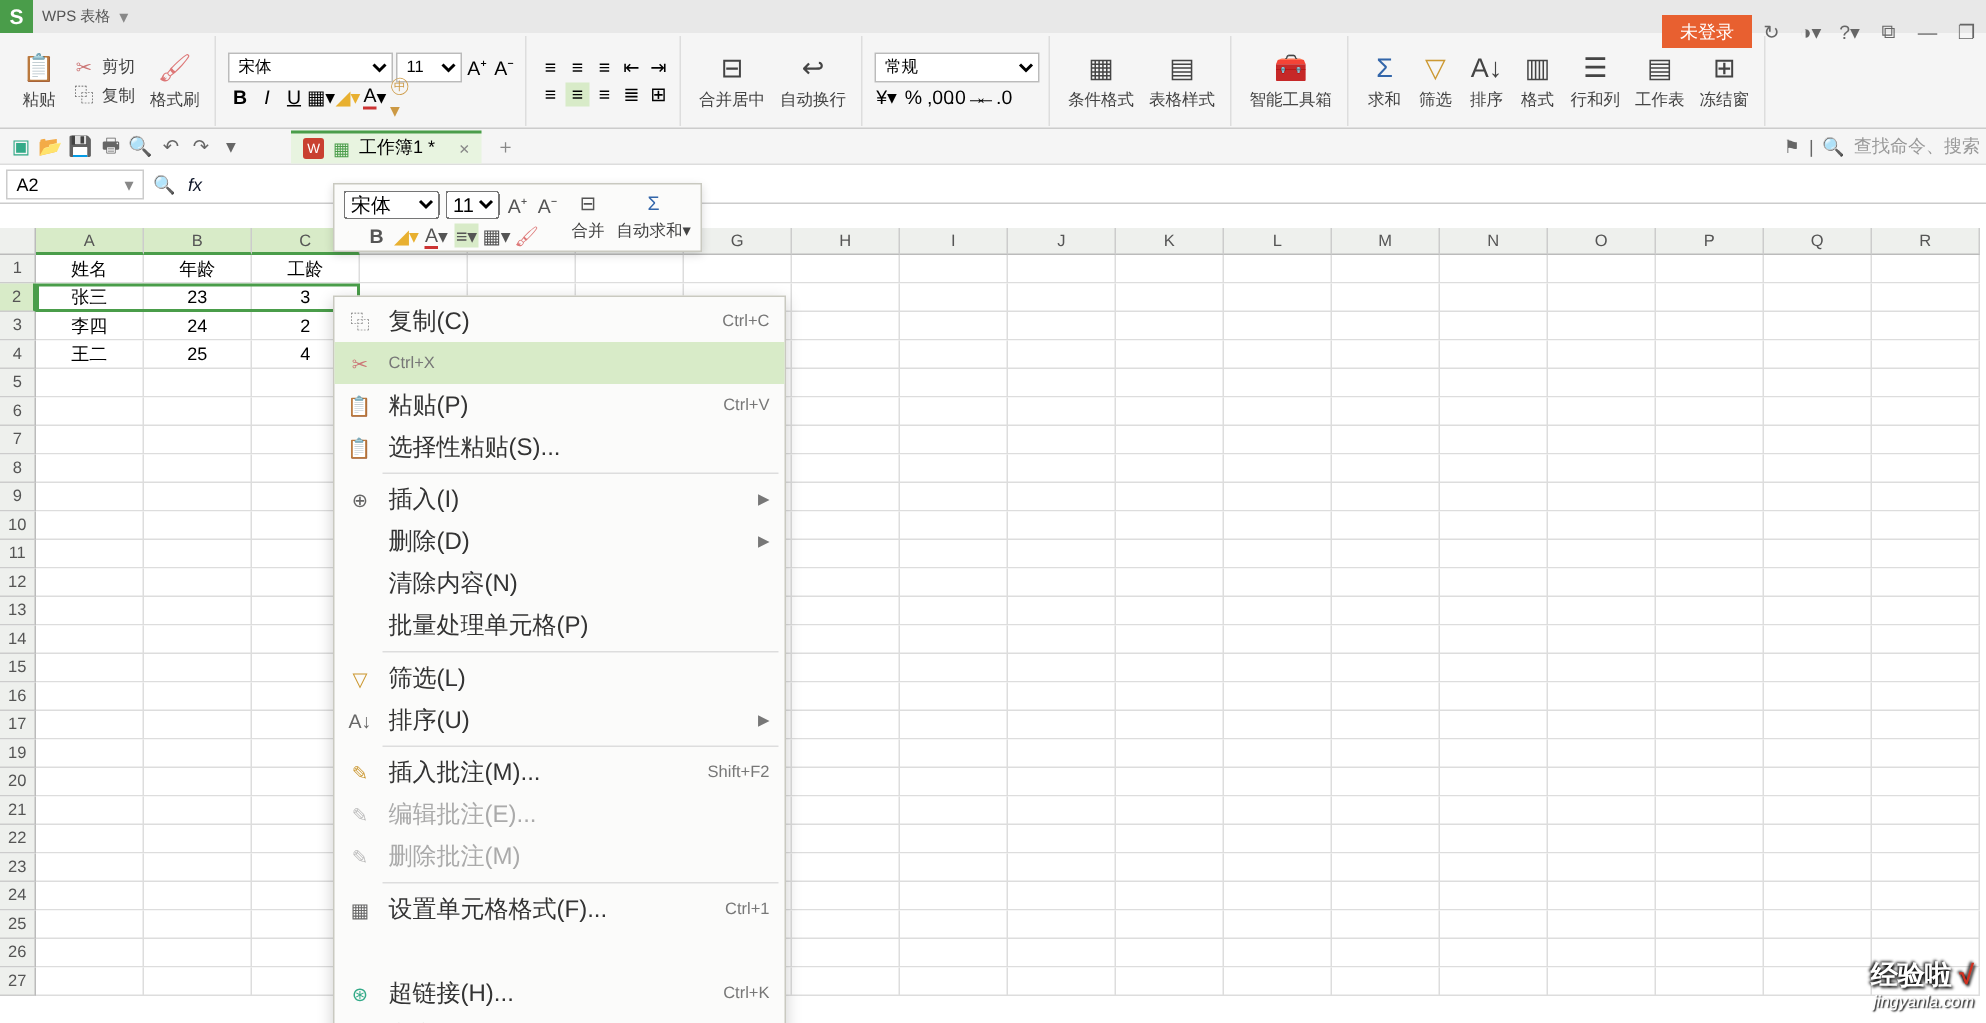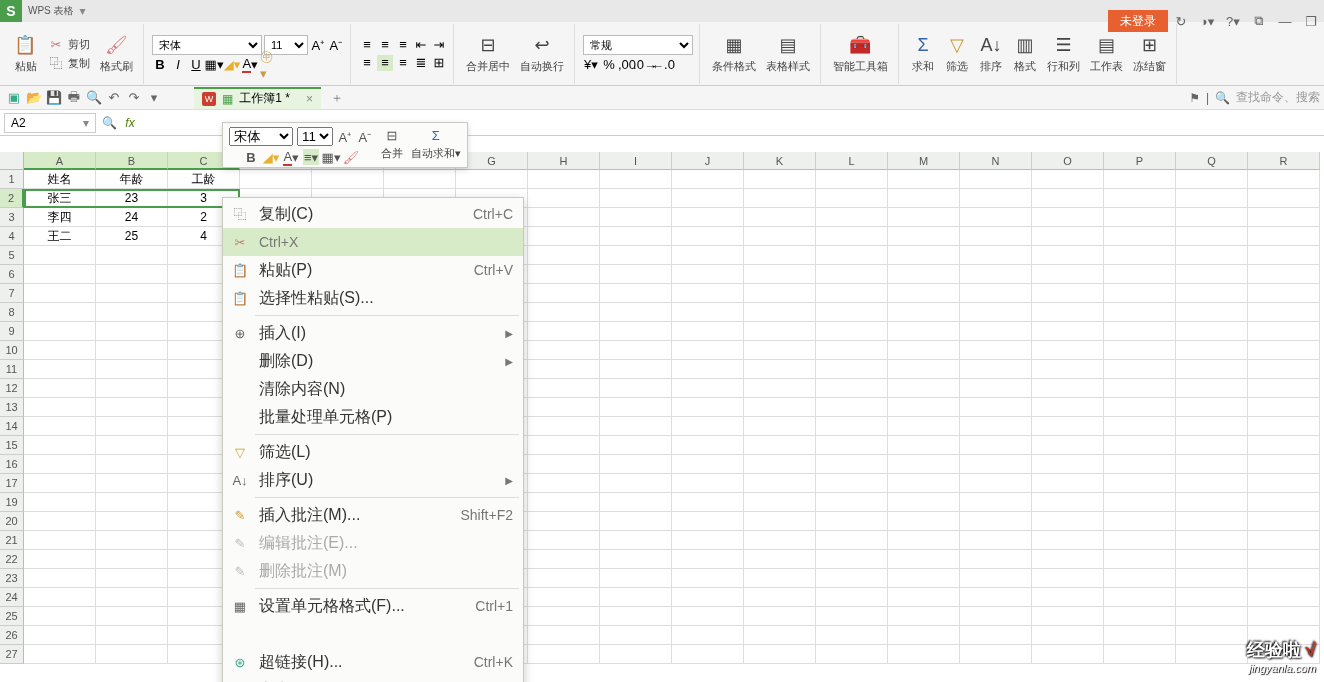--- a/index.html
+++ b/index.html
@@ -35,38 +35,38 @@
 .qa .qa-ico { width:20px; height:20px; display:flex; align-items:center; justify-content:center; color:#666; font-size:13px; }
 .qa .doc-tab { display:flex; align-items:center; background:#e8f4e0; border-top:2px solid #4a9d4a; padding:2px 8px; margin-left:30px; gap:6px; height:22px; }
 .qa .doc-tab .x { color:#888; margin-left:10px; }
 .qa .doc-tab .w { width:14px; height:14px; background:#c94030; color:#fff; font-size:9px; display:flex; align-items:center; justify-content:center; border-radius:2px; }
 .qa .qa-right { position:absolute; right:4px; display:flex; align-items:center; gap:6px; color:#666; }
 
 
 .fbar { height:26px; border-bottom:1px solid #ccc; display:flex; align-items:center; background:#fff; }
 .namebox { width:92px; border:1px solid #ccc; height:20px; margin:2px 4px; display:flex; align-items:center; padding:0 6px; justify-content:center; }
 .fx-btn { width:20px; height:20px; display:flex; align-items:center; justify-content:center; color:#888; font-size:12px; }
-.fx { font-style:italic; color:#4d7c0f; width:20px; text-align:center; }
+.fx { font-style:italic; color:#0f172a; width:20px; text-align:center; }
 
 
 .mini-tb { position:absolute; left:222px; top:122px; background:#fbfbfa; border:1px solid #c9c9c0; box-shadow:0 2px 6px rgba(0,0,0,.15); padding:4px 6px 2px 6px; display:flex; gap:8px; z-index:50; }
 .mini-col { display:flex; flex-direction:column; gap:3px; align-items:center; font-size:11px; color:#444; }
 .mini-row { display:flex; gap:4px; align-items:center; }
 .mini-tb .combo { width:64px; }
 .mini-tb .sm-ico { color:#555; }
 
 
 .ctx { position:absolute; left:222px; top:197px; width:302px; background:#fbfbfa; border:1px solid #c9c9c0; box-shadow:0 3px 10px rgba(0,0,0,.2); z-index:60; padding:2px 0; }
 .ctx .item { display:flex; align-items:center; height:28px; padding:0 10px 0 8px; gap:10px; color:#333; }
 .ctx .item.hov { background:#d8ebc8; }
 .ctx .item.dis { color:#aaa; }
 .ctx .item .ico { width:18px; height:18px; display:flex; align-items:center; justify-content:center; color:#666; font-size:13px; }
 .ctx .item.dis .ico { color:#bbb; }
 .ctx .item .lbl { flex:1; font-size:16px; }
-.ctx .item .sc { color:#777; font-size:14px; }
+.ctx .item .sc { color:#777; font-size:11px; }
 .ctx .item .arr { color:#777; font-size:10px; }
 .ctx .sep { height:1px; background:#ddd; margin:3px 4px 3px 32px; }
 
 
 .grid { position:absolute; left:0; top:152px; bottom:0; right:0; overflow:hidden; }
 .col-hdr { display:flex; height:18px; }
 .corner { width:24px; height:18px; background:#eef0ed; border-right:1px solid #bbb; border-bottom:1px solid #bbb; }
 .ch { width:72px; height:18px; background:#eef0ed; border-right:1px solid #ccc; border-bottom:1px solid #bbb; text-align:center; font-size:11px; color:#555; line-height:18px; }
 .ch.sel { background:#d8ebc8; border-bottom:2px solid #4a9d4a; }
 .rows { }

